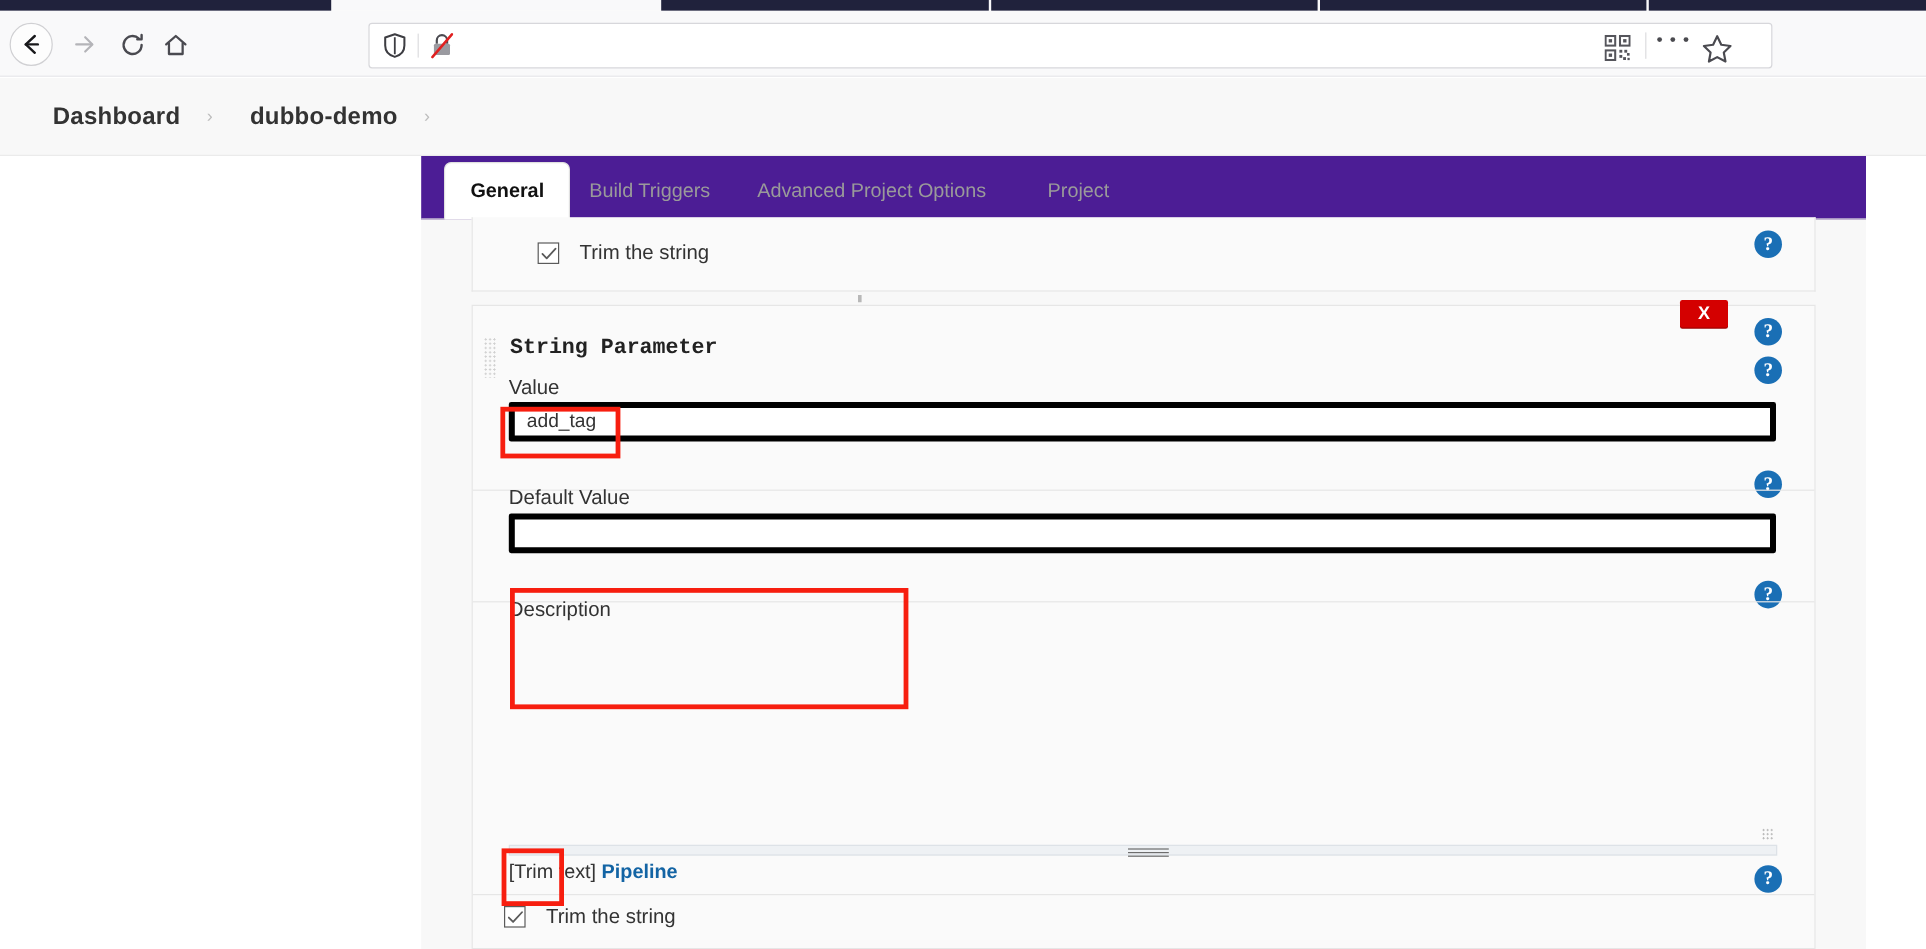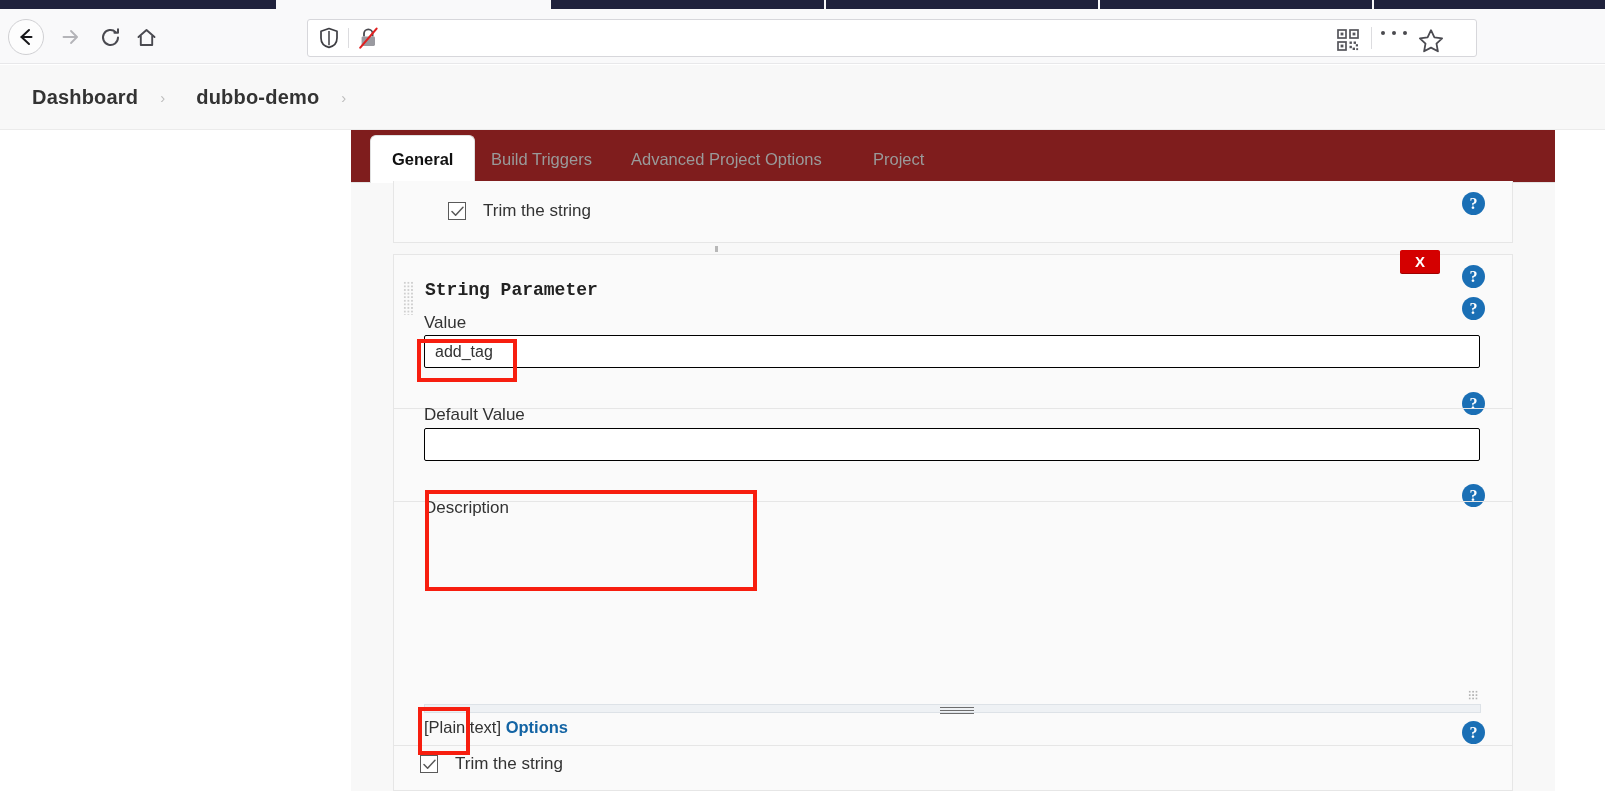--- a/index.html
+++ b/index.html
@@ -63,40 +63,40 @@
   #breadcrumb-bar {
     position: absolute; left: 0; top: 65px; width: 1605px; height: 65px;
     background: #f8f8f8;
     border-bottom: 1px solid #ebebeb;
     display: flex; align-items: center;
   }
   .crumb {
     font-size: 20px; font-weight: 700; color: #333;
     letter-spacing: .2px;
   }
-  #crumb-dashboard { margin-left: 32px; }
+  #crumb-dashboard { margin-left: 44px; }
   #crumb-project   { margin-left: 11px; }
   .crumb-sep {
     color: #bdbdbd; font-size: 15px; margin: 0 20px 0 22px;
   }
 
   
   #page-body {
     position: absolute; left: 0; top: 130px; width: 1605px; height: 661px;
     background: #ffffff;
   }
   #config-panel {
     position: absolute; left: 351px; top: 0; width: 1204px; height: 661px;
     background: #f8f8f8;
   }
 
   
   #config-tabs {
     position: absolute; left: 0; top: 0; width: 1204px; height: 53px;
-    background: #7f1d1d;
+    background: #4c1d95;
     border-bottom: 1px solid #e3e3e3;
   }
   .ctab {
     position: absolute; top: 5px; height: 48px;
     display: flex; align-items: center; padding: 0 21px;
     font-size: 16.5px; color: #9a9a9a;
   }
   .ctab.active {
     background: #ffffff; color: #111; font-weight: 700;
     border: 1px solid #e0e0e0; border-bottom: none;
@@ -119,21 +119,21 @@
     position: absolute; left: 27px;
     background: #fafafa;
     border: 1px solid #e6e6e6;
   }
 
   .row-label {
     font-size: 17px; color: #333;
   }
   .text-input {
     background: #ffffff;
-    border: 1px solid #000000;
+    border: 5px solid #000000;
     border-radius: 2px;
     font-size: 16px; color: #333;
     font-family: "Liberation Sans", sans-serif;
     padding: 0 10px;
   }
 
   
   .cbox {
     width: 18px; height: 18px;
     border: 1px solid #5a5a5a; background: #fff;
@@ -355,22 +355,22 @@
       <div id="corner-resize" style="left:1102px;top:507px;"></div>
       <div id="textarea-resize-bar" style="left:58px;top:521px;">
         <div id="textarea-resize-grip" style="left:515px;top:2px;position:absolute;">
           <i></i>
             <i></i>
             <i></i>
         </div>
       </div>
 
       <div class="plain-text-line" style="left:58px;top:535px;">
-        <span>[Plain text]</span>
-        <a href="#">Options</a>
+        <span>[Trim text]</span>
+        <a href="#">Pipeline</a>
       </div>
 
       <div class="hr-line" style="left:28px; top:562px; width:1118px;"></div>
 
       <div style="position:absolute;left:54px;top:571px;display:flex;align-items:center;">
         <span class="cbox">
           <svg width="13" height="11" viewBox="0 0 13 11">
             <path d="M1 5.6 L4.6 9.3 L12 1.2" fill="none" stroke="#5a5a5a" stroke-width="1.5" stroke-linecap="round" stroke-linejoin="round"></path>
           </svg>
         </span>

